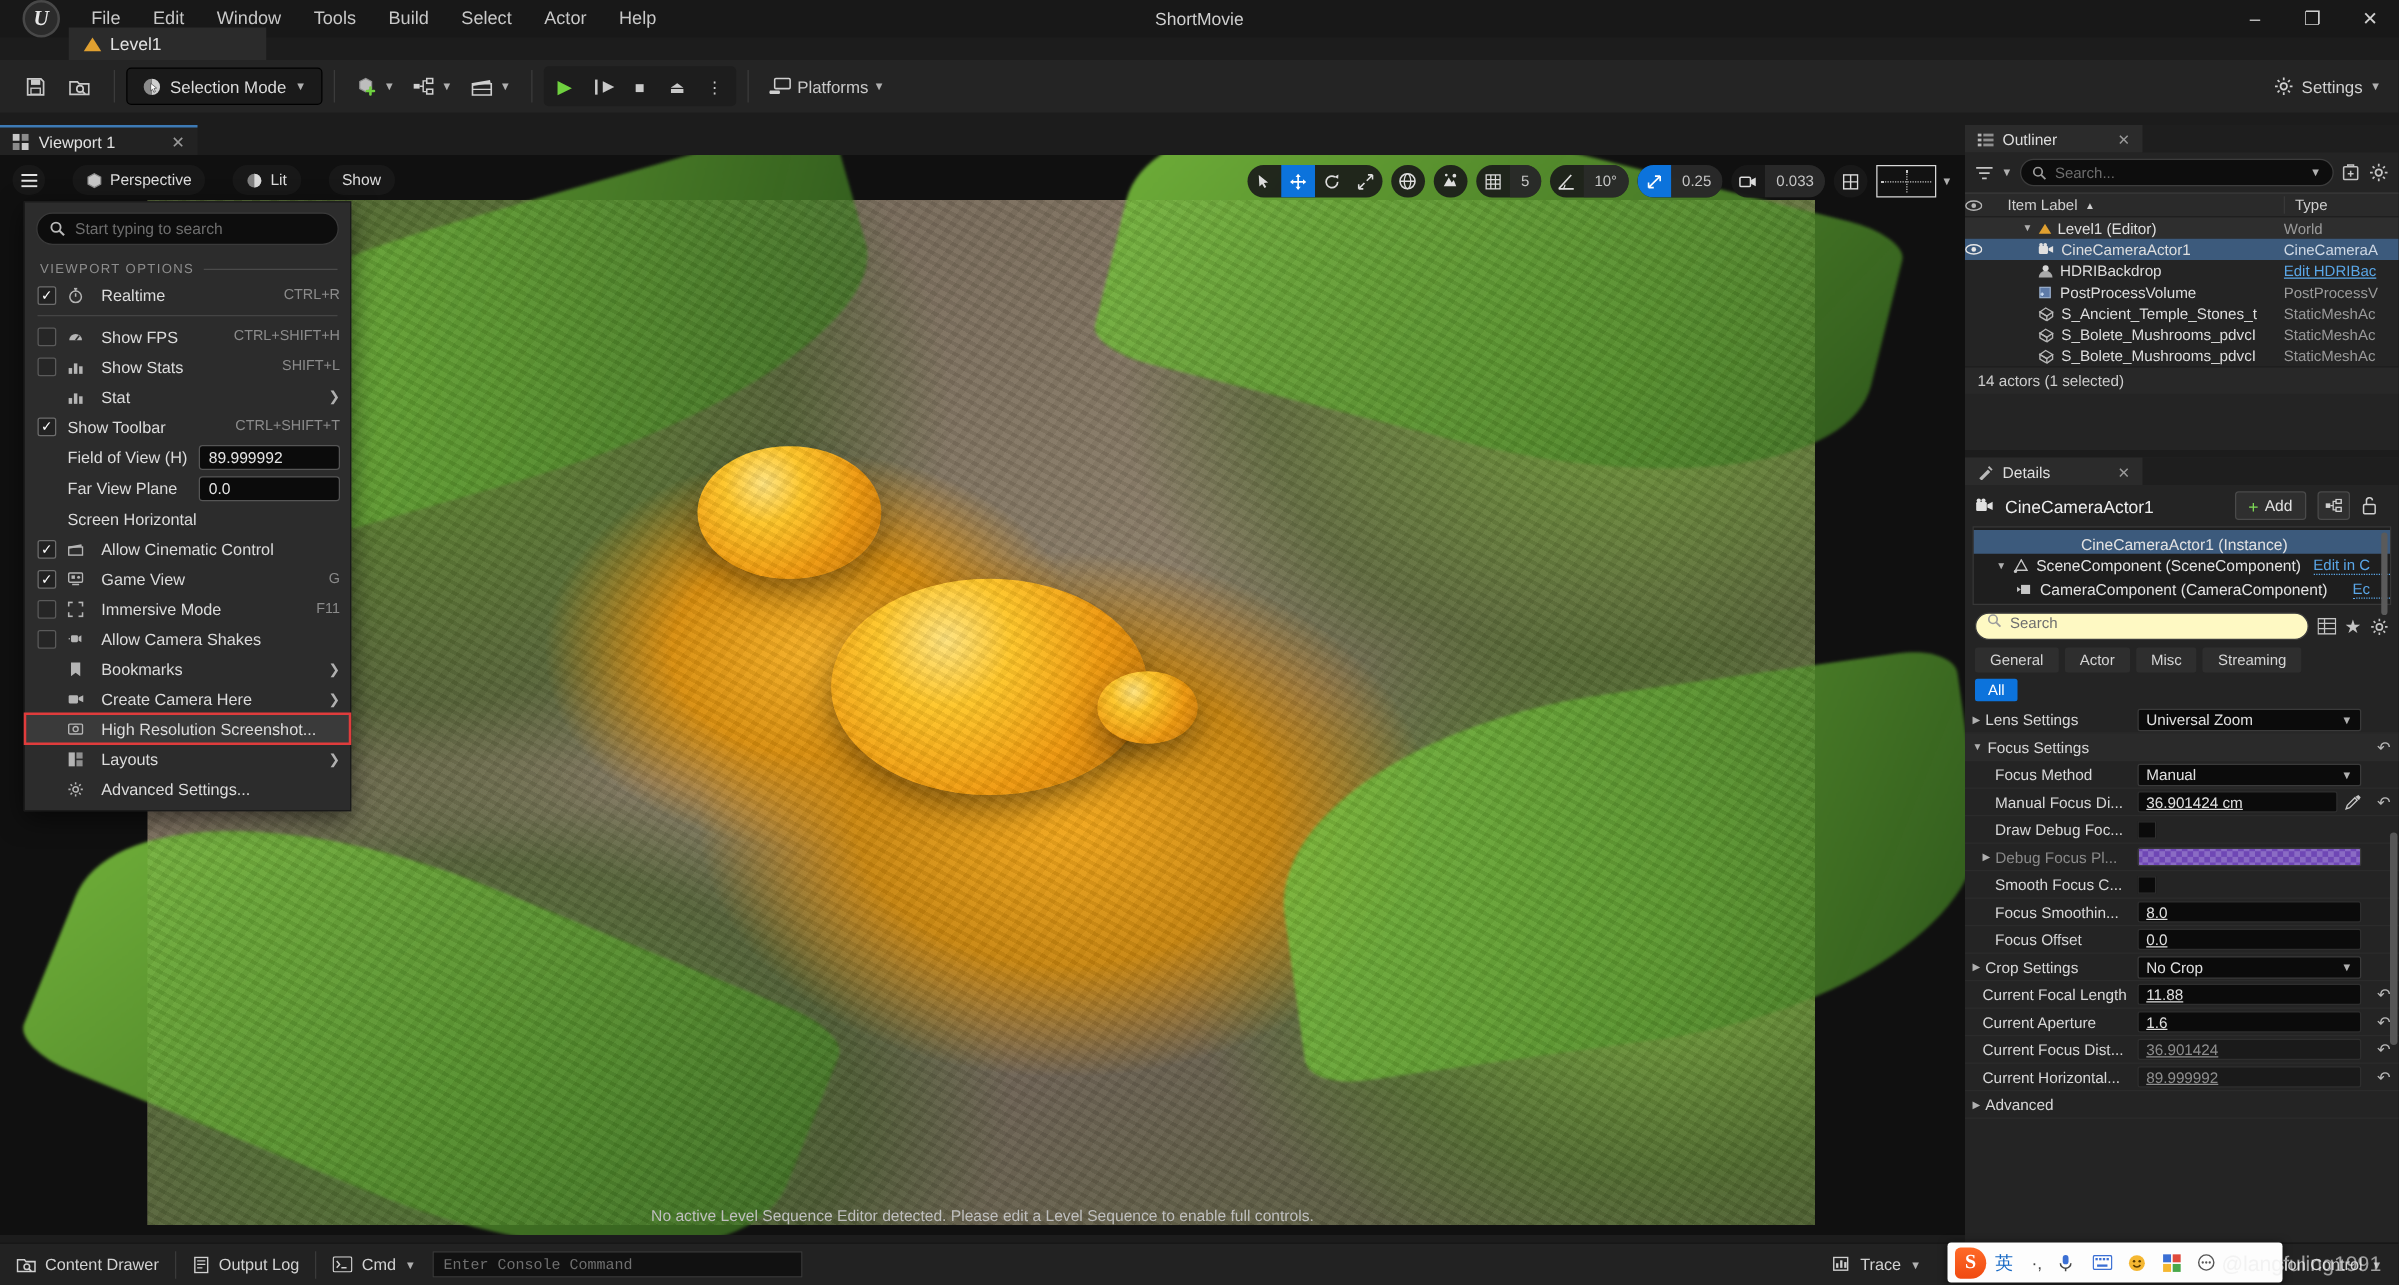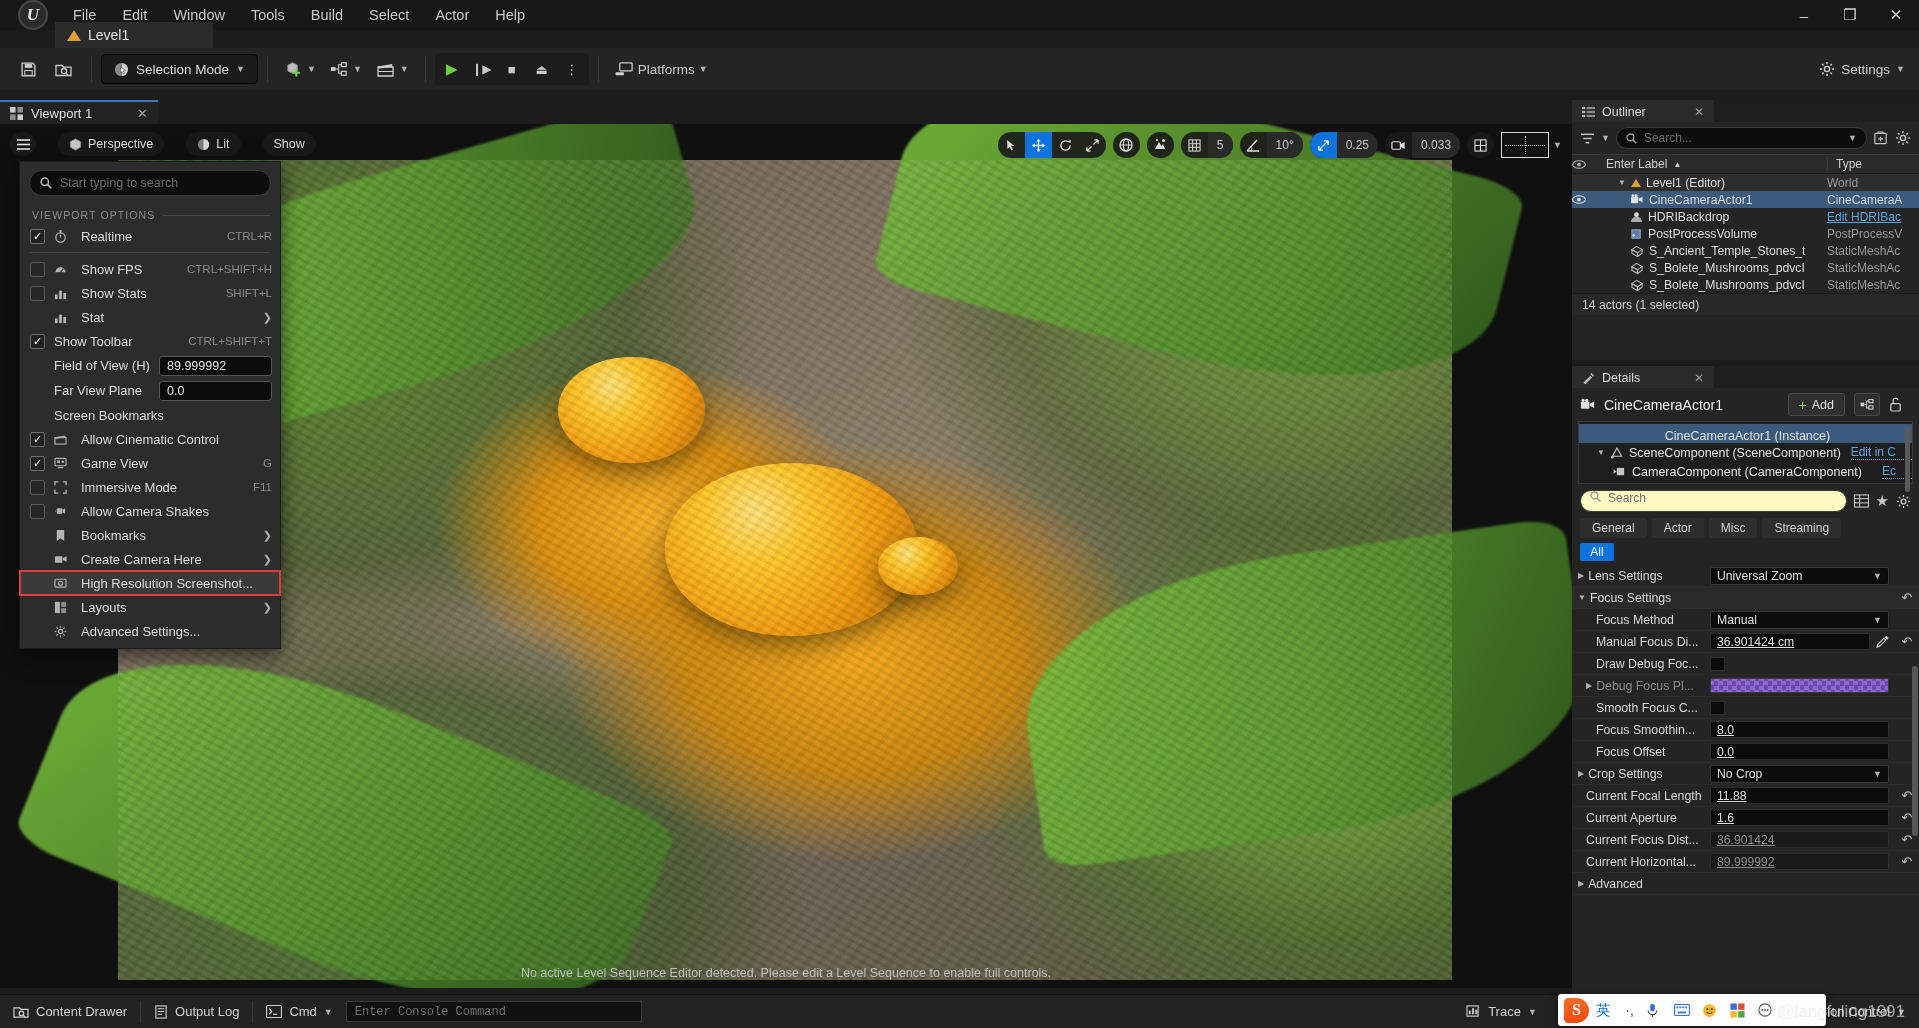--- a/index.html
+++ b/index.html
@@ -396,20 +396,21 @@
     <div class="menubar">
       <div class="mi">File</div>
       <div class="mi">Edit</div>
       <div class="mi">Window</div>
       <div class="mi">Tools</div>
       <div class="mi">Build</div>
       <div class="mi">Select</div>
       <div class="mi">Actor</div>
       <div class="mi">Help</div>
     </div>
+    <div class="win-title">ShortMovie</div>
     <div class="win-btns">
       <div>–</div>
       <div>❐</div>
       <div class="close">✕</div>
     </div>
   </div>
 
   <div class="leveltab-row">
     <div class="leveltab">
       <span class="tri-icon"></span>
@@ -752,21 +753,21 @@
       <span class="fbox">89.999992</span>
     </div>
 
     <div class="vo-field">
       <span class="flabel">Far View Plane</span>
       <span class="fbox">0.0</span>
     </div>
 
     <div class="vo-item">
       <span class="cbx none"></span>
-      <span class="vo-label">Screen Bookmarks</span>
+      <span class="vo-label">Screen Horizontal</span>
     </div>
 
     <div class="vo-item">
       <span class="cbx">✓</span>
       <span class="vo-ico">
         <svg width="13" height="12" viewBox="0 0 14 13">
             <rect x="1" y="5" width="12" height="7" fill="none" stroke="#b4b4b4" stroke-width="1.2"></rect>
             <path d="M1 4.6l11-2 .4 2L1.4 6.6z" fill="#b4b4b4"></path>
           </svg>
       </span>
@@ -938,21 +939,21 @@
     </div>
 
     <div class="ol-hdr">
       <div class="c-eye">
         <svg width="14" height="9" viewBox="0 0 15 9">
             <ellipse cx="7.5" cy="4.5" rx="6.8" ry="4" fill="none" stroke="#b5b5b5" stroke-width="1.2"></ellipse>
             <circle cx="7.5" cy="4.5" r="2" fill="#b5b5b5"></circle>
           </svg>
       </div>
       <div class="c-label">
-        <span>Enter Label</span>
+        <span>Item Label</span>
         <span style="font-size:8px">▲</span>
       </div>
       <div class="c-type">Type</div>
     </div>
 
     <div>
       <div class="ol-row world">
         <span class="eye"></span>
         <span class="lbl" style="padding-left:16px">
           <span style="font-size:8px;color:#b0b0b0">▼</span>

